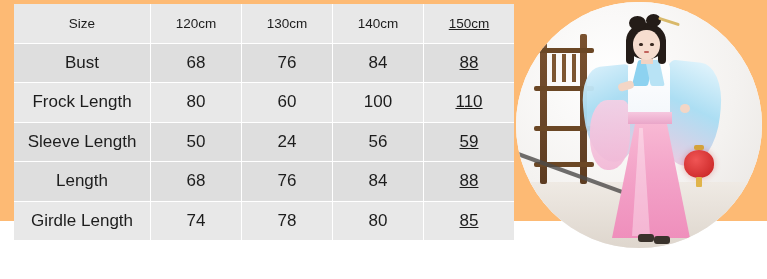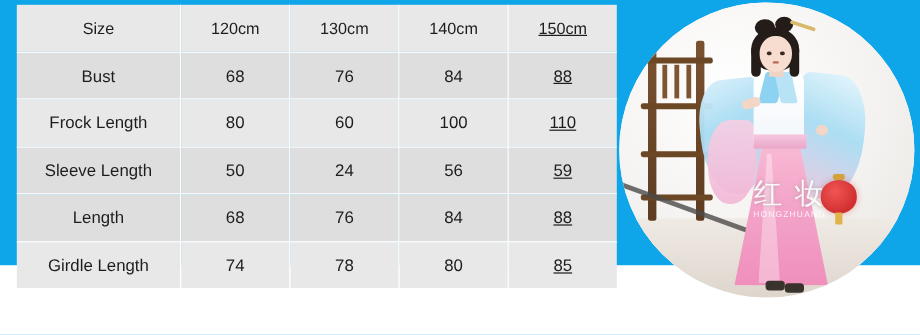--- a/index.html
+++ b/index.html
@@ -10,37 +10,37 @@
     width: 767px;
     height: 279px;
     background: #ffffff;
     font-family: "Liberation Sans", sans-serif;
     overflow: hidden;
   }
   .page {
     position: relative;
     width: 767px;
     height: 221px;
-    background: #0ea5e9;
+    background: #fdba74;
   }
   
   .size-table {
     position: absolute;
     left: 14px;
     top: 4px;
     width: 497px;
     border-collapse: collapse;
     table-layout: fixed;
   }
   .size-table td {
     height: 38.5px;
     padding: 0;
     text-align: center;
     vertical-align: middle;
-    font-size: 14px;
+    font-size: 17px;
     color: #1d1d1d;
     border-bottom: 1px solid #ffffff;
     border-right: 1px solid #ffffff;
   }
   .size-table tr td:last-child {
     border-right: none;
     text-decoration: underline;
   }
   .size-table tr:last-child td {
     border-bottom: none;
@@ -363,20 +363,16 @@
           <span class="eye l"></span>
           <span class="eye r"></span>
           <span class="mouth"></span>
         </div>
         <div class="shoe-l"></div>
         <div class="shoe-r"></div>
       </div>
 
       <div class="lantern"></div>
 
-      <div class="watermark">
-        <div class="wm-main">红 妆</div>
-        <div class="wm-sub">HONGZHUANG</div>
-      </div>
     </div>
   </div>
 
 </div>
 
 </body></html>

